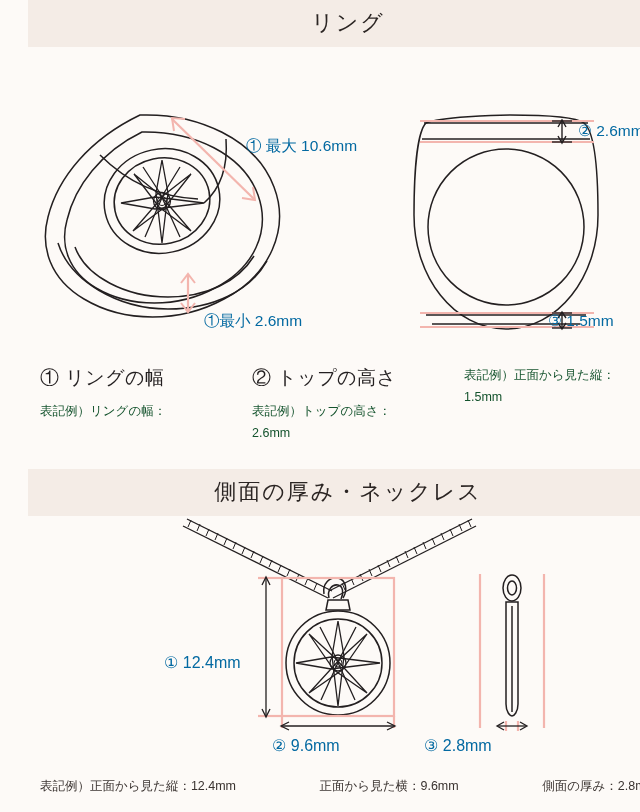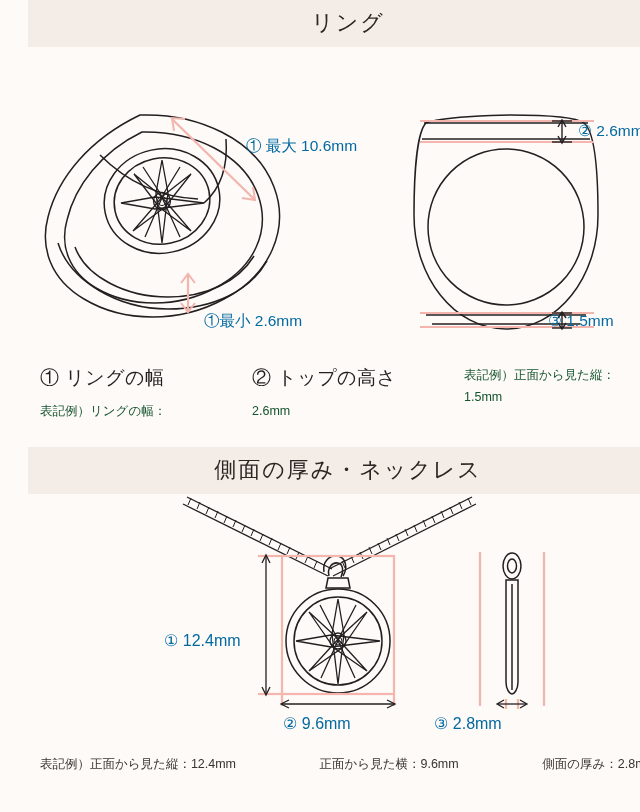--- a/index.html
+++ b/index.html
@@ -202,20 +202,21 @@
     <div class="dim-label" style="left:520px; top:265px;">③ 1.5mm</div>
   </div>
 
   <div class="legend-row" style="margin-top:28px;">
     <div class="legend-col">
       <div class="legend-title">① リングの幅</div>
       <div class="legend-ex">表記例）リングの幅：</div>
     </div>
     <div class="legend-col">
       <div class="legend-title">② トップの高さ</div>
+      <div class="legend-ex">表記例）トップの高さ：</div>
       <div class="legend-ex">2.6mm</div>
     </div>
     <div class="legend-col">
       <div class="legend-ex">表記例）正面から見た縦：</div>
       <div class="legend-ex">1.5mm</div>
     </div>
   </div>
 
   <div class="section-header" style="margin-top:24px;">側面の厚み・ネックレス</div>
 
@@ -318,22 +319,22 @@
         <line x1="490" y1="205" x2="490" y2="215"></line>
       </g>
       <g stroke="#231f20" stroke-width="1.3" fill="none">
         <line x1="470" y1="210" x2="498" y2="210"></line>
         <polyline points="476,206 469,210 476,214"></polyline>
         <polyline points="492,206 499,210 492,214"></polyline>
       </g>
     </svg>
 
     <div class="dim-label big" style="left:136px; top:137px;">① 12.4mm</div>
-    <div class="dim-label big" style="left:255px; top:220px;">② 9.6mm</div>
-    <div class="dim-label big" style="left:406px; top:220px;">③ 2.8mm</div>
+    <div class="dim-label big" style="left:244px; top:220px;">② 9.6mm</div>
+    <div class="dim-label big" style="left:396px; top:220px;">③ 2.8mm</div>
   </div>
 
 
   <div class="legend-ex-row" style="margin-top:12px;">
     <span>表記例）正面から見た縦：12.4mm</span>
     <span>正面から見た横：9.6mm</span>
     <span>側面の厚み：2.8mm</span>
   </div>
 
 </div>

